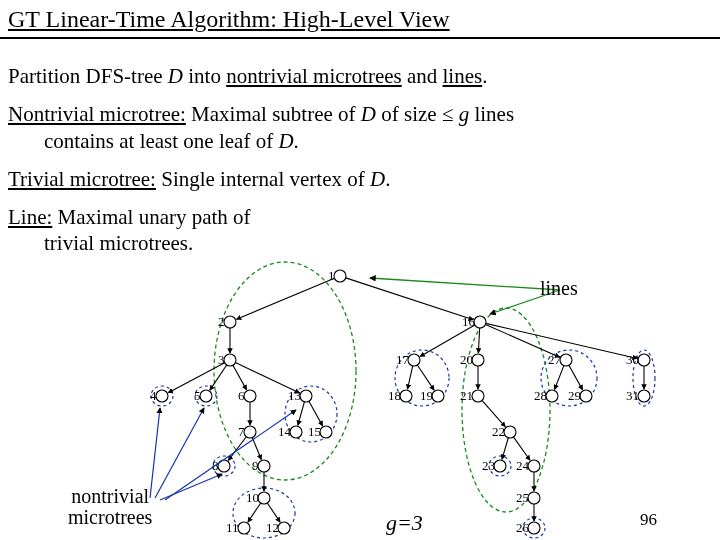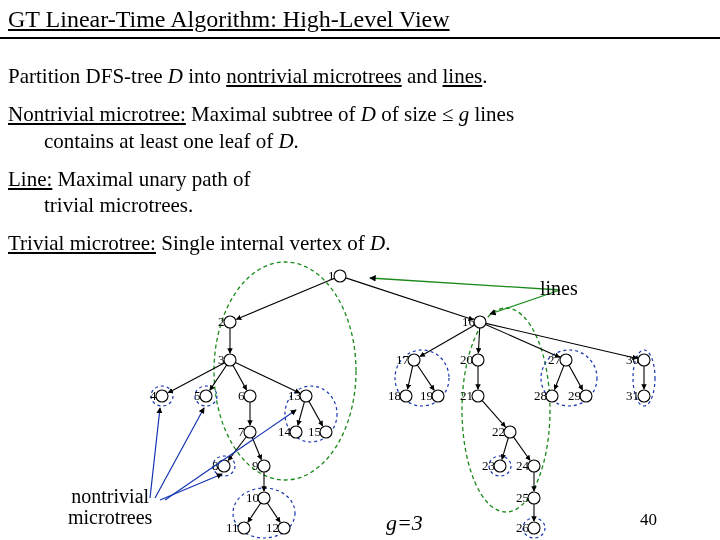--- a/index.html
+++ b/index.html
@@ -59,25 +59,25 @@
 
 <div class="body-text">
   <p>
     <span>Partition DFS-tree </span><span class="ital">D</span><span> into </span><span class="underline">nontrivial microtrees</span><span> and </span><span class="underline">lines</span><span>.</span>
   </p>
   <p>
     <span class="def-head">Nontrivial microtree:</span><span>  Maximal subtree of </span><span class="ital">D</span><span> of size ≤ </span><span class="ital">g</span><span> lines</span><br>
     <span class="indent"><span>contains at least one leaf of </span><span class="ital">D</span><span>.</span></span>
   </p>
   <p>
+    <span class="def-head">Trivial microtree:</span><span>  Single internal vertex of </span><span class="ital">D</span><span>.</span>
+  </p>
+  <p>
     <span class="def-head">Line:</span><span>  Maximal unary path of</span><br>
     <span class="indent">trivial microtrees.</span>
-  </p>
-  <p>
-    <span class="def-head">Trivial microtree:</span><span>  Single internal vertex of </span><span class="ital">D</span><span>.</span>
   </p>
 </div>
 
 <svg class="diagram" id="tree-svg" width="720" height="280">
   <defs>
     <marker id="arrow" viewBox="0 0 8 8" refX="7" refY="4" markerWidth="5" markerHeight="5" orient="auto-start-reverse">
       <path d="M0,0 L8,4 L0,8 z" fill="#000"></path>
     </marker>
   </defs>
   <g id="line-groups">
@@ -199,15 +199,15 @@
         <line x1="155" y1="238" x2="204" y2="148" stroke="#1535b0" stroke-width="1.2" marker-end="url(#arrow)"></line>
         <line x1="160" y1="240" x2="222" y2="214" stroke="#1535b0" stroke-width="1.2" marker-end="url(#arrow)"></line>
         <line x1="165" y1="240" x2="296" y2="150" stroke="#1535b0" stroke-width="1.2" marker-end="url(#arrow)"></line>
       </g>
 </svg>
 
 <div class="nontrivial-label" style="left:540px; top:278px;">lines</div>
 <div class="nontrivial-label" style="left:60px; top:486px; white-space:pre-line;margin-left:8px;">nontrivial
 microtrees</div>
 <div class="g-label" style="left:386px; top:510px;"><span>g=3</span></div>
-<div class="page-num" style="left:640px; top:510px;">40</div>
+<div class="page-num" style="left:640px; top:510px;">96</div>
 
 </div>
 
 </body></html>

